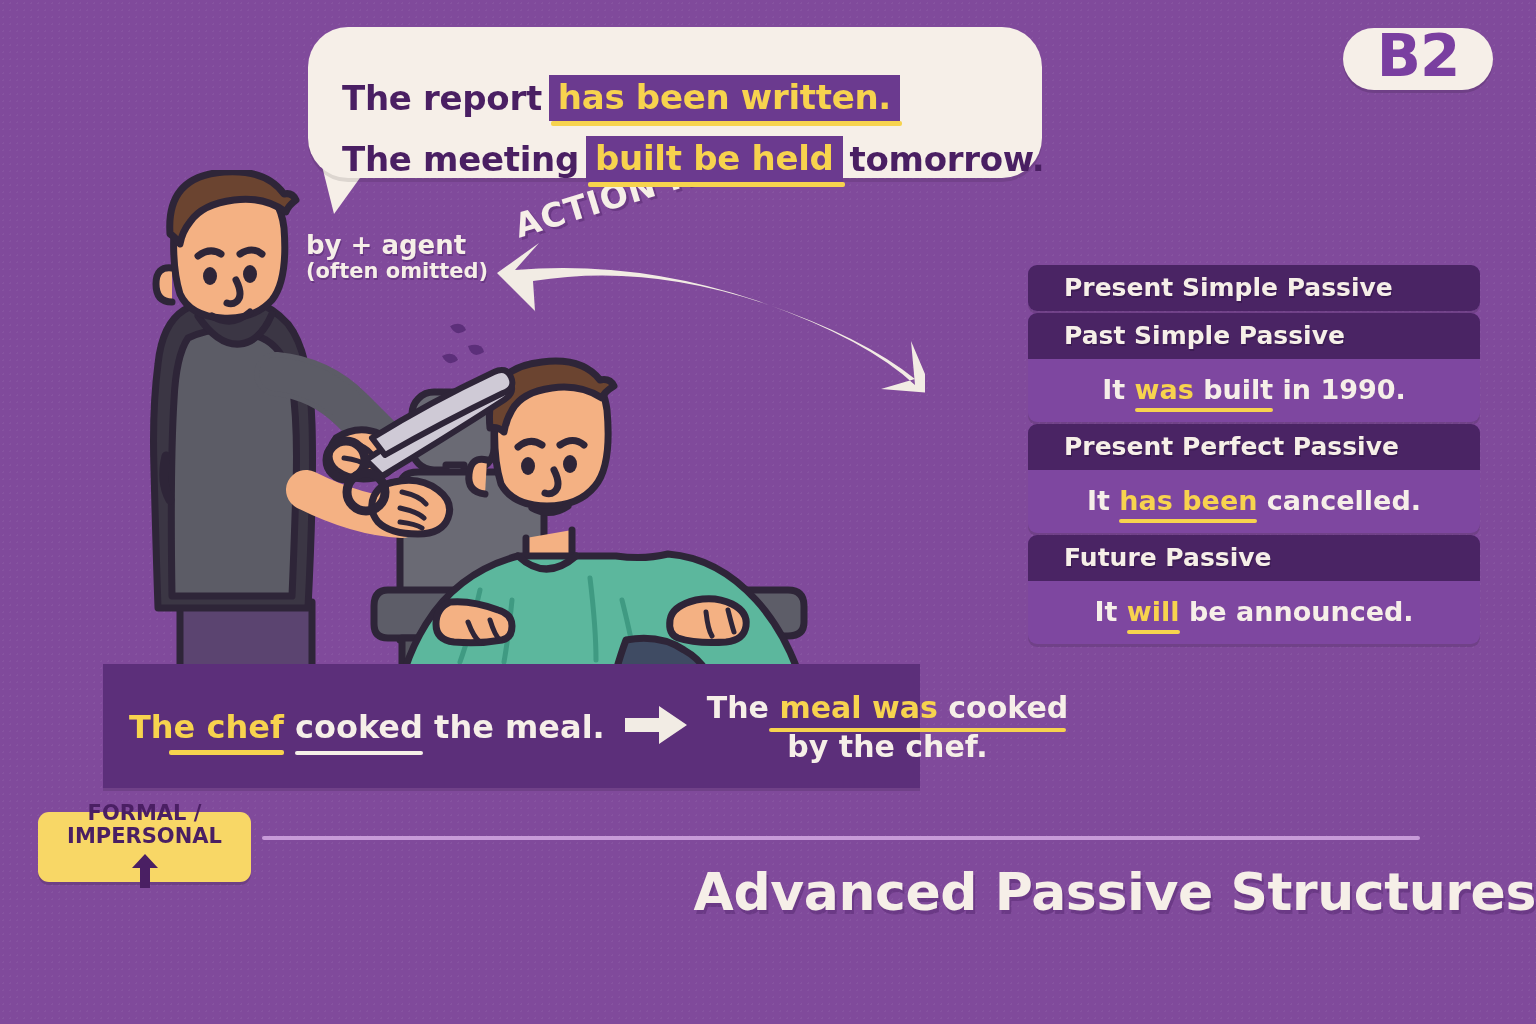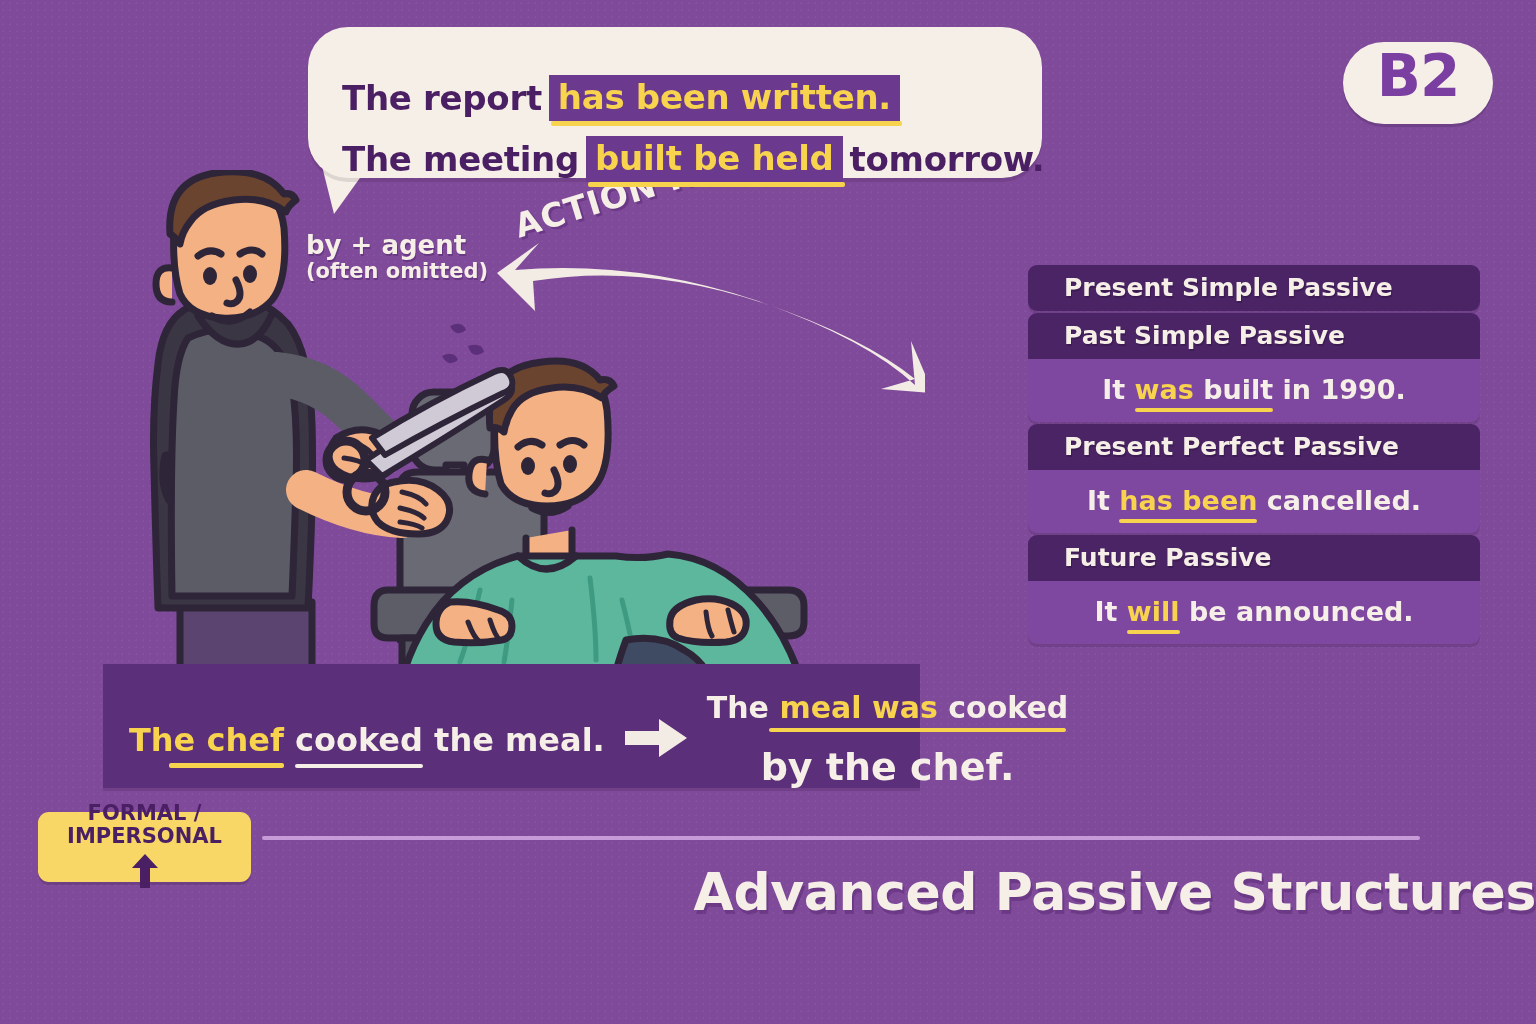--- a/index.html
+++ b/index.html
@@ -10,23 +10,23 @@
     position:relative;
   }
   #stage{position:absolute;inset:0;width:1536px;height:1024px;overflow:hidden;}
 
   
   .texture{position:absolute;inset:0;
     background-image:radial-gradient(rgba(255,255,255,.05) 1px,transparent 1px);
     background-size:7px 7px;pointer-events:none;}
 
   
-  .level-badge{position:absolute;left:1343px;top:28px;width:150px;height:82px;
-    background:#f6efe8;border-radius:41px;display:flex;align-items:flex-start;justify-content:center;
-    box-shadow:0 3px 0 rgba(0,0,0,.13);margin-top:14px;}
+  .level-badge{position:absolute;left:1343px;top:28px;width:150px;height:62px;
+    background:#f6efe8;border-radius:41px;display:flex;align-items:flex-end;justify-content:center;
+    box-shadow:0 3px 0 rgba(0,0,0,.13);}
   .level-badge span{color:#7a3fa0;font-size:58px;font-weight:bold;letter-spacing:-1px;
     font-family:"DejaVu Sans","Liberation Sans",sans-serif;}
 
   
   .bubble{position:absolute;left:308px;top:27px;width:734px;height:151px;
     background:#f6efe8;border-radius:40px;box-shadow:0 4px 0 rgba(0,0,0,.10);}
   .bubble-tail{position:absolute;left:318px;top:150px;width:0;height:0;
     border-left:16px solid transparent;border-right:46px solid transparent;
     border-top:64px solid #f6efe8;}
   .bubble-line{position:absolute;left:34px;display:flex;align-items:center;white-space:nowrap;}
@@ -62,21 +62,21 @@
   .tb-active .y{color:#f7d34e;position:relative;}
   .tb-active .y::after{content:"";position:absolute;left:40px;right:0;bottom:-9px;height:5px;background:#f7d34e;border-radius:2px;}
   .tb-active .w{color:#f6efe8;position:relative;}
   .tb-active .w .u{position:relative;}
   .tb-active .w .u::after{content:"";position:absolute;left:0;right:0;bottom:-9px;height:4px;background:#f6efe8;border-radius:2px;}
   .tb-arrow{margin:0 20px;display:inline-block;}
   .tb-passive{display:inline-block;text-align:center;line-height:1.18;}
   .tb-passive .p1{font-size:30px;font-weight:bold;color:#f6efe8;white-space:nowrap;position:relative;}
   .tb-passive .p1 .y{color:#f7d34e;}
   .tb-passive .p1::after{content:"";position:absolute;left:62px;right:2px;bottom:-7px;height:4px;background:#f7d34e;border-radius:2px;}
-  .tb-passive .p2{font-size:38px;font-weight:bold;color:#f6efe8;margin-top:20px;white-space:nowrap;}
+  .tb-passive .p2{font-size:30px;font-weight:bold;color:#f6efe8;margin-top:4px;white-space:nowrap;}
 
   
   .formal-badge{position:absolute;left:38px;top:812px;width:213px;height:70px;background:#f8d766;
      border-radius:11px;display:flex;align-items:center;justify-content:center;gap:6px;
      box-shadow:0 3px 0 rgba(0,0,0,.14);flex-direction:column;}
   .formal-badge .fb-txt{color:#4a1f63;font-size:21px;font-weight:bold;line-height:1.08;text-align:center;}
   .formal-badge .fb-arrow{display:inline-block;}
 
   
   .divider{position:absolute;left:262px;top:836px;width:1158px;height:4px;background:#c79ad8;border-radius:2px;}

